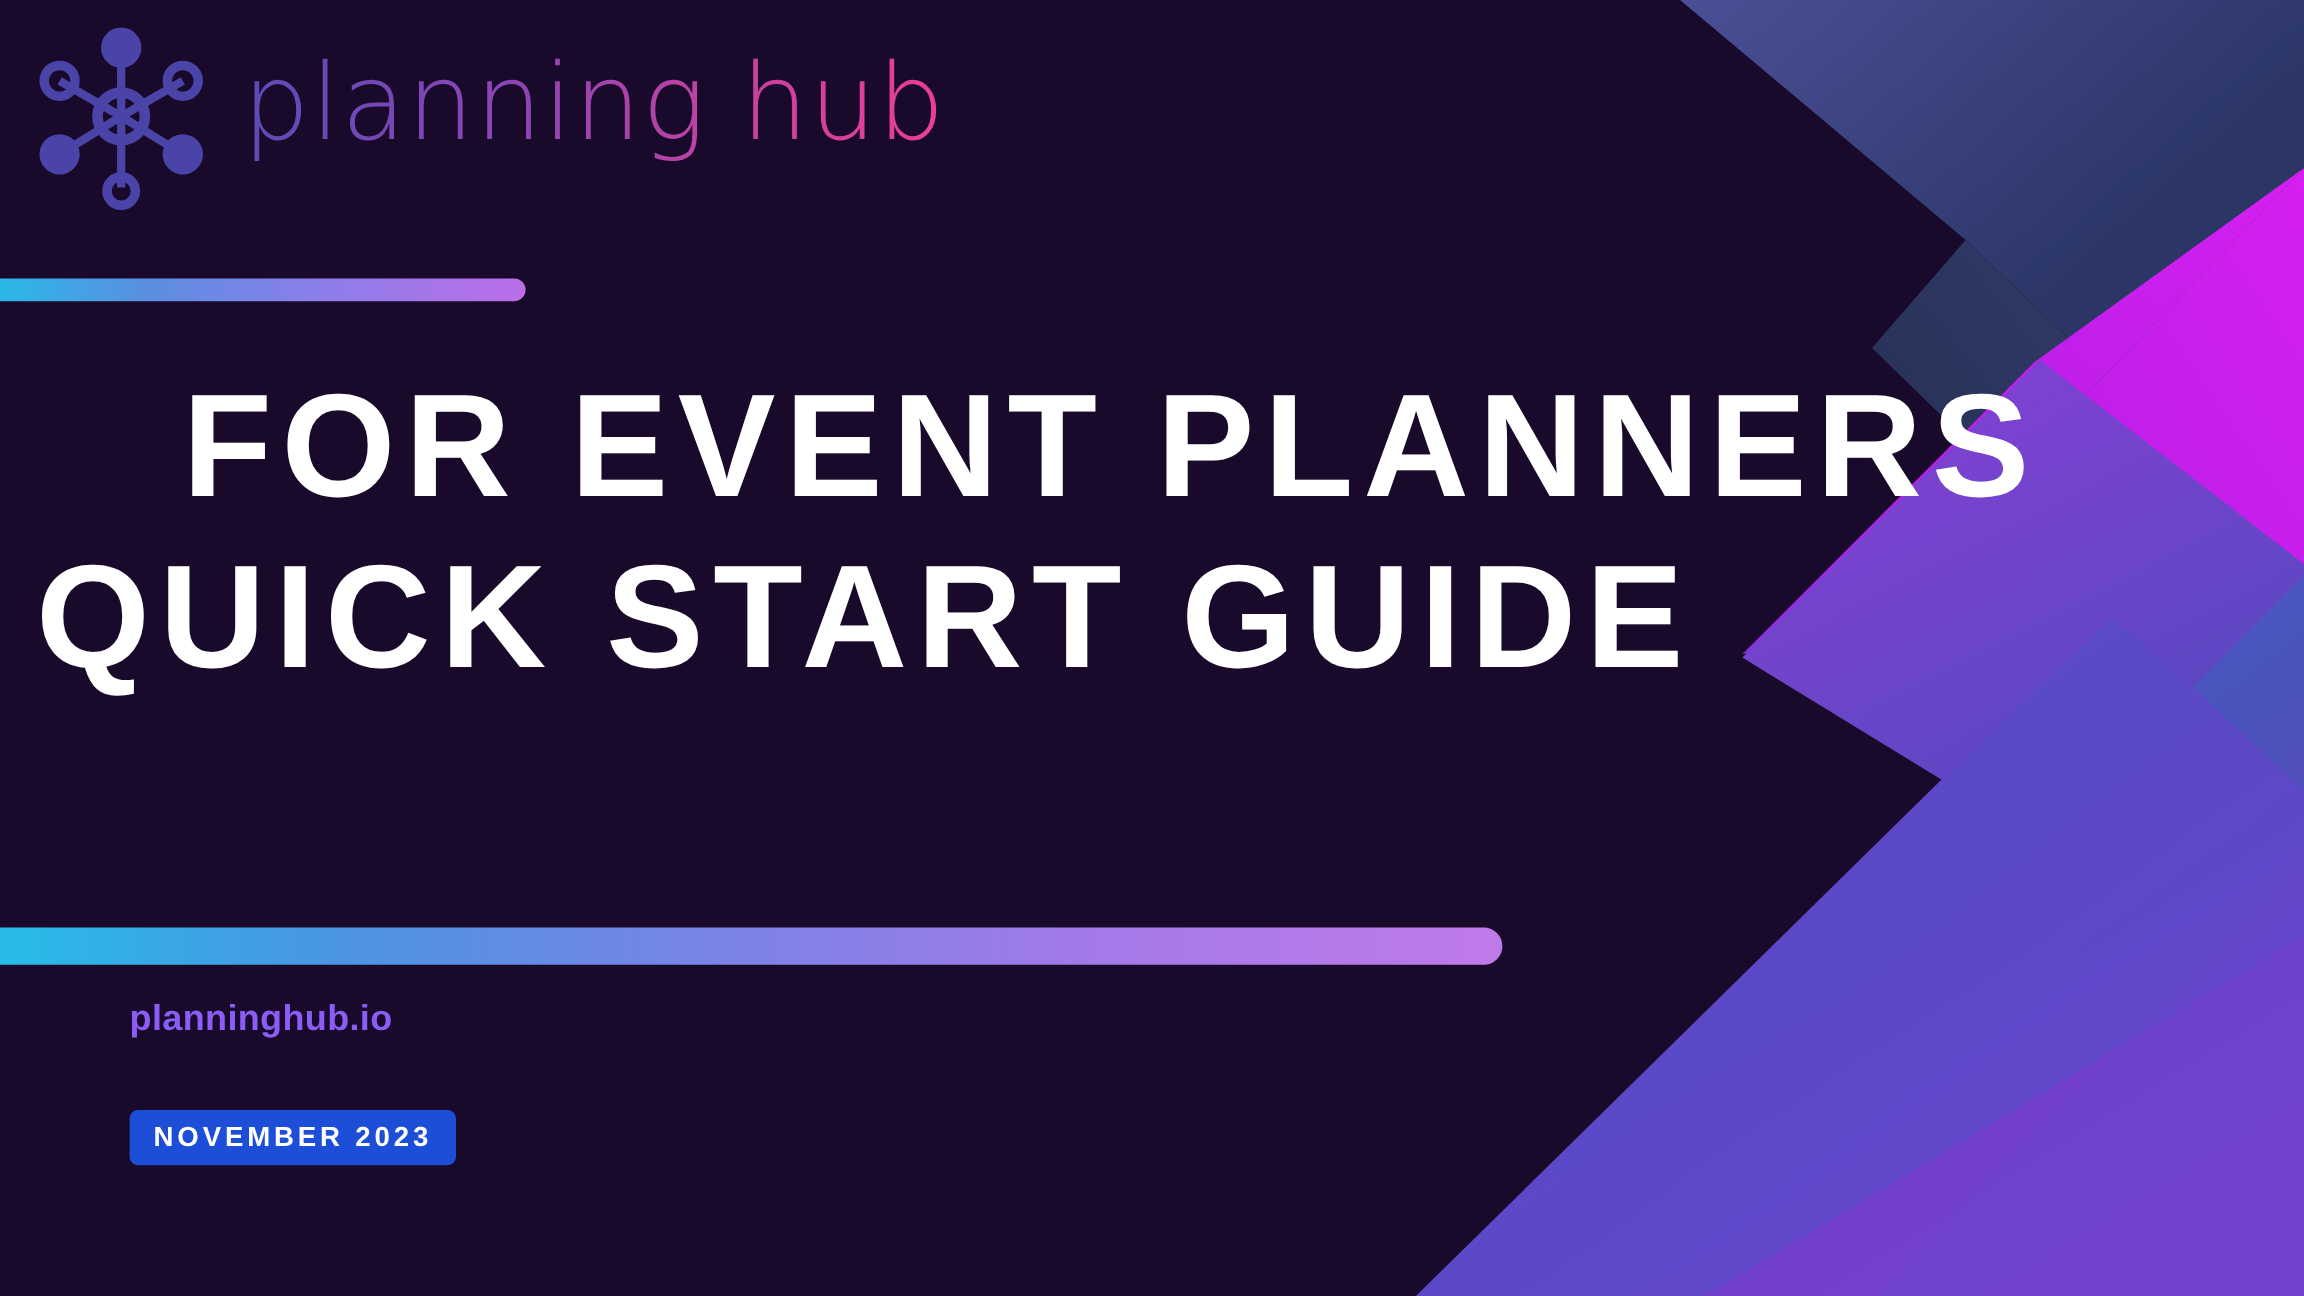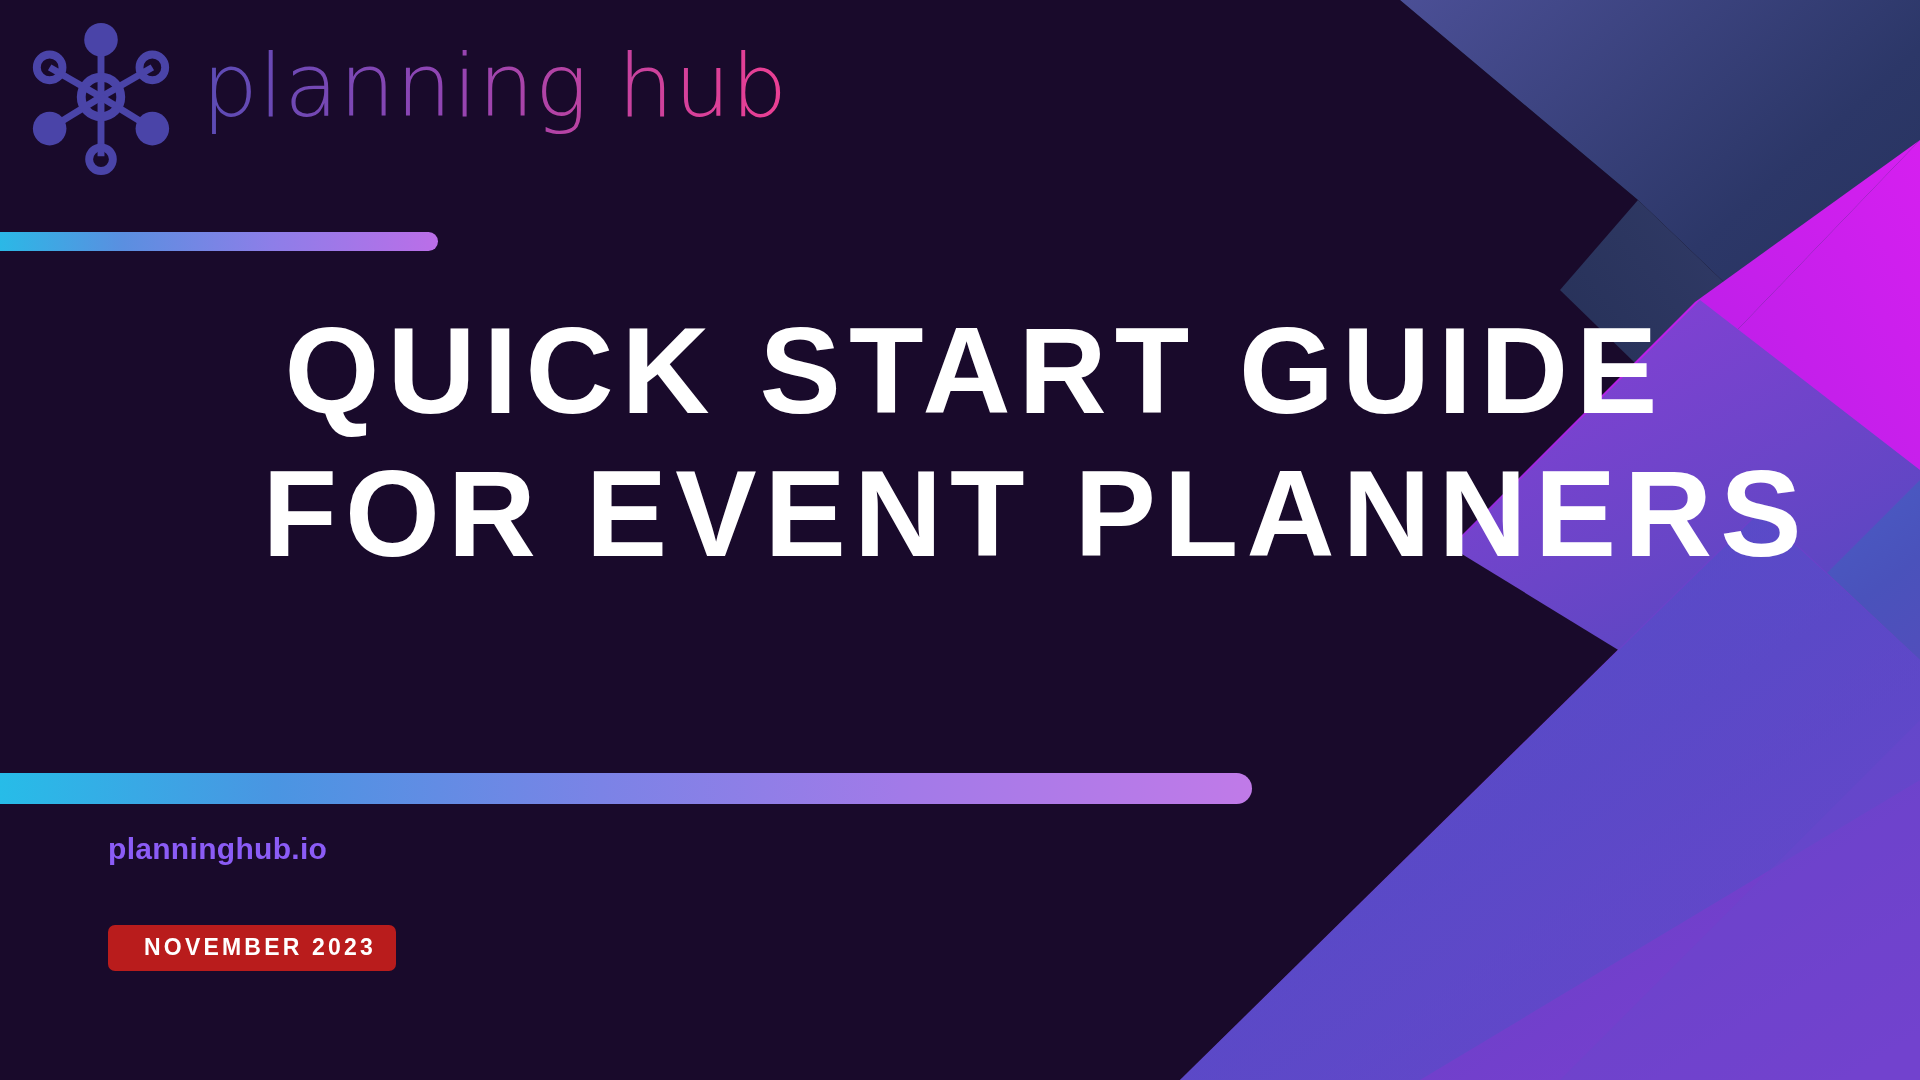--- a/index.html
+++ b/index.html
@@ -8,21 +8,20 @@
     width:1920px; height:1080px;
     overflow:hidden;
     background:#190a2b;
     font-family:"Liberation Sans", sans-serif;
   }
   #stage {
     position:relative;
     width:1920px; height:1080px;
     background:#190a2b;
     overflow:hidden;
-    text-align:center;
   }
 
   
   .deco-layer { position:absolute; inset:0; pointer-events:none; }
 
   
   .logo-row {
     position:absolute;
     left:22px; top:18px;
     display:flex;
@@ -76,26 +75,26 @@
     position:absolute;
     left:108px; top:832px;
     color:#8b5cf6;
     font-size:30px;
     font-weight:700;
     letter-spacing:0.3px;
   }
   .date-badge {
     position:absolute;
     left:108px; top:925px;
-    background:#b91c1c;
+    background:#1d4ed8;
     color:#ffffff;
     font-size:23px;
     font-weight:700;
     letter-spacing:3.2px;
-    padding:9px 20px 10px 36px;
+    padding:9px 20px 10px 20px;
     border-radius:7px;
     white-space:nowrap;
   }
 </style>
 </head>
 <body>
 
 <div id="stage">
 
   <svg class="deco-layer" width="1920" height="1080" viewBox="0 0 1920 1080" preserveAspectRatio="none">
@@ -183,22 +182,22 @@
           </linearGradient>
         </defs>
         <text id="wordmark-text" x="0" y="82" font-family="'DejaVu Sans', sans-serif" font-size="88" font-weight="300" letter-spacing="1" fill="url(#wmGrad)">planning hub</text>
       </svg>
     </div>
   </div>
 
   <div class="bar-top"></div>
 
   <div class="headline">
+    <div class="title-line l2">FOR EVENT PLANNERS</div>
     <div class="title-line l1">QUICK START GUIDE</div>
-    <div class="title-line l2">FOR EVENT PLANNERS</div>
   </div>
 
   <div class="bar-bottom"></div>
 
   <div class="site-url">planninghub.io</div>
   <div class="date-badge">NOVEMBER 2023</div>
 
 </div>
 
 </body></html>

